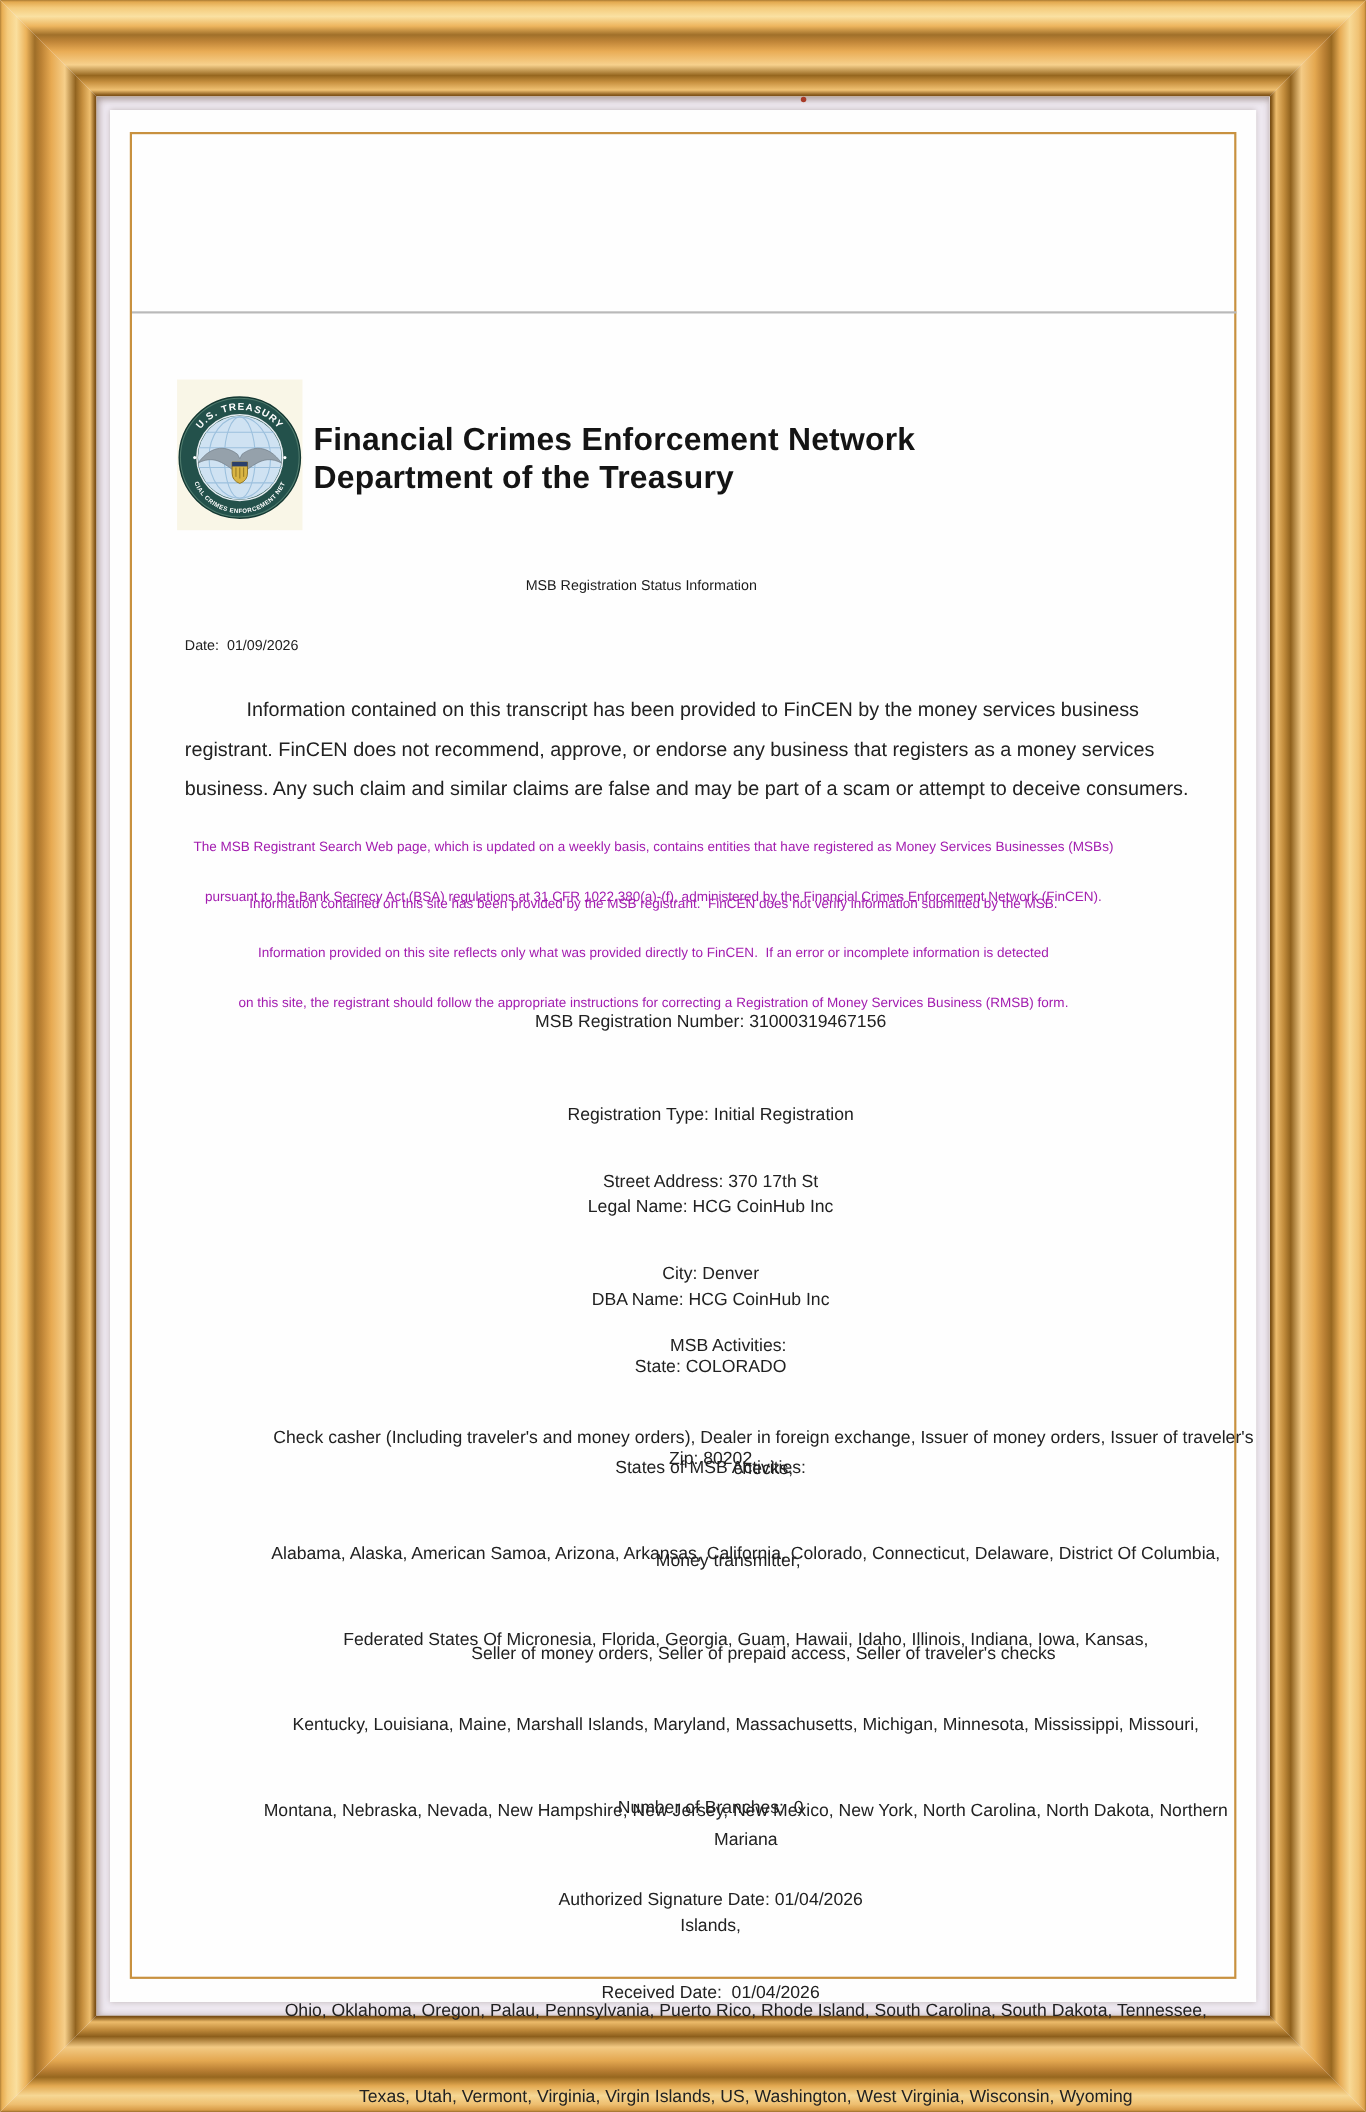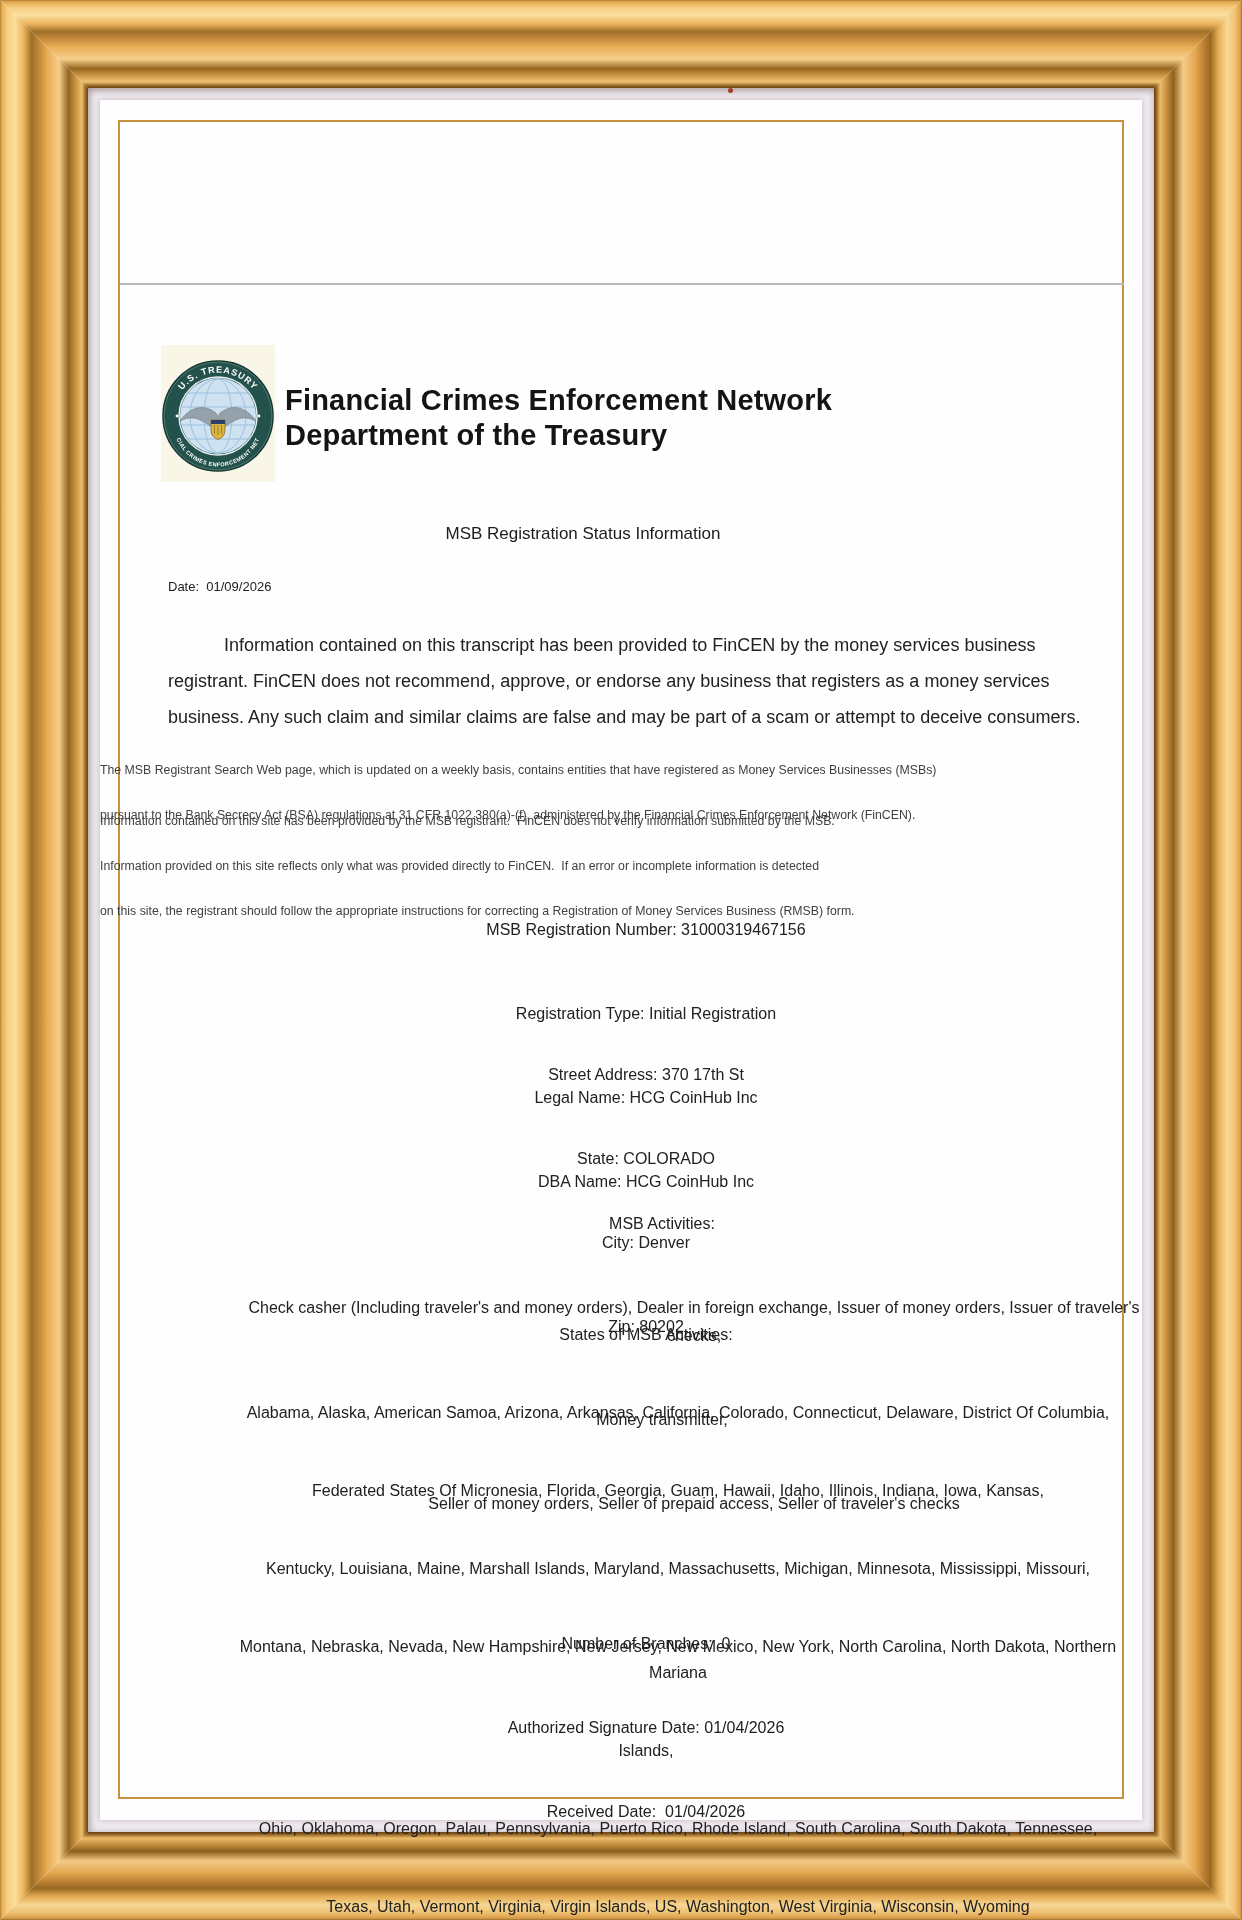--- a/index.html
+++ b/index.html
@@ -59,29 +59,29 @@
   .gray-rule{position:absolute;left:20px;top:183px;width:1004px;height:2px;background:#b9b9b9;}
   
   .seal-box{position:absolute;left:61px;top:245px;width:114px;height:137px;background:#f9f6e7;}
   .seal-box svg{display:block;width:114px;height:137px;}
   .agency-title{
     position:absolute;left:185px;top:283px;
     font-size:29px;font-weight:bold;line-height:35px;color:#141414;letter-spacing:.2px;
   }
   .doc-heading{
     position:absolute;left:0;top:424px;width:966px;text-align:center;
-    font-size:17px;color:#1c1c1c;
+    font-size:13px;color:#1c1c1c;
   }
   .date-line{position:absolute;left:68px;top:479px;font-size:13px;white-space:pre-wrap;}
   
   .intro{position:absolute;left:68px;top:527px;width:960px;font-size:18px;line-height:36px;}
   .intro .first{text-indent:56px;}
   .notice{
-    position:absolute;left:0;width:988px;text-align:left;
-    font-size:12.3px;line-height:15px;color:#404040;white-space:pre-wrap;
+    position:absolute;left:0;width:988px;text-align:center;
+    font-size:12.3px;line-height:15px;color:#a21caf;white-space:pre-wrap;
   }
   .notice1{top:633px;}
   .notice2{top:684px;}
   .group{position:absolute;left:68px;width:956px;font-size:16px;line-height:28px;white-space:pre-wrap;text-align:center;}
   .g-fields{top:760px;}
   .g-address{top:905px;}
   .g-activities{top:1054px;margin-left:16px;}
   .g-states{top:1170px;line-height:26px;}
   .g-footer{top:1474px;}
   .ind{padding-left:64px;}
@@ -161,22 +161,22 @@
 
     <div class="group g-fields">
       <div>MSB Registration Number: 31000319467156</div>
       <div>Registration Type: Initial Registration</div>
       <div>Legal Name: HCG CoinHub Inc</div>
       <div>DBA Name: HCG CoinHub Inc</div>
     </div>
 
     <div class="group g-address">
       <div>Street Address: 370 17th St</div>
+      <div>City: Denver</div>
       <div>State: COLORADO</div>
-      <div>City: Denver</div>
       <div>Zip: 80202</div>
     </div>
 
     <div class="group g-activities">
       <div>MSB Activities:</div>
       <div class="ind">Check casher (Including traveler's and money orders), Dealer in foreign exchange, Issuer of money orders, Issuer of traveler's checks,</div>
       <div>Money transmitter,</div>
       <div class="ind">Seller of money orders, Seller of prepaid access, Seller of traveler's checks</div>
     </div>
 

